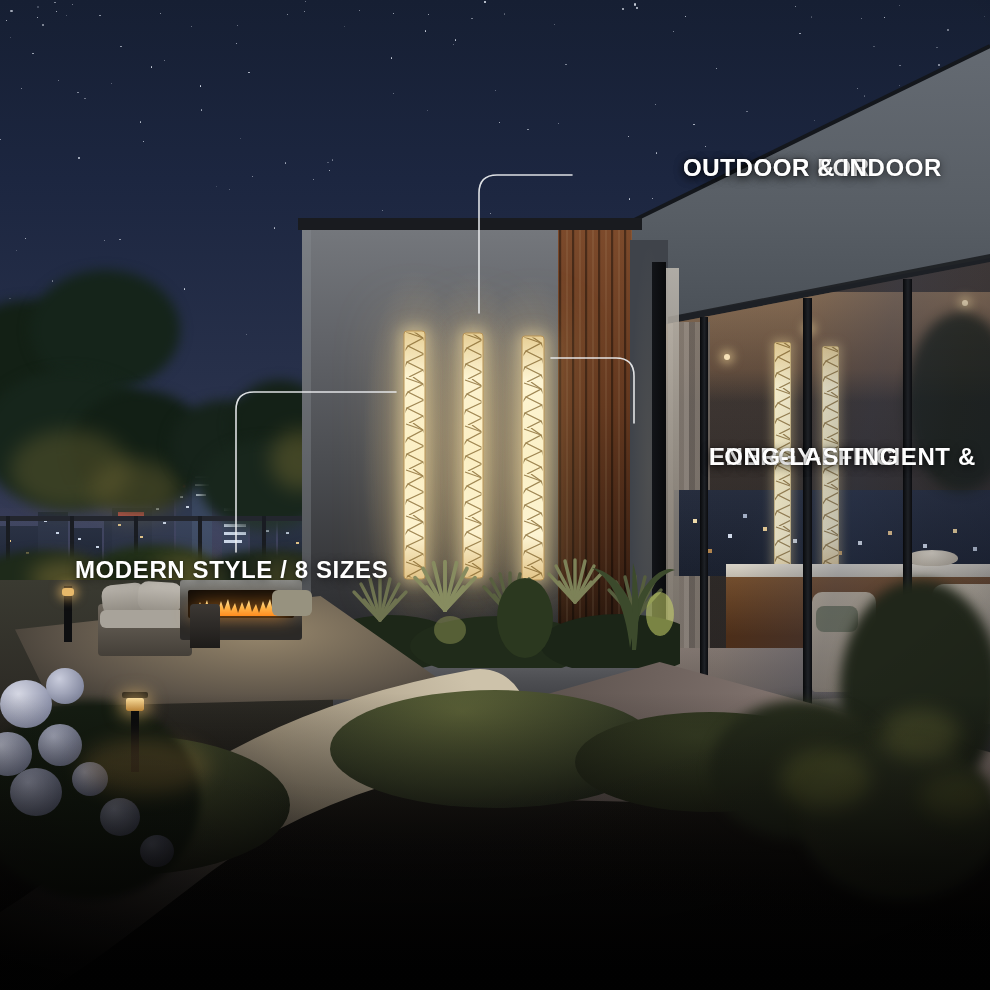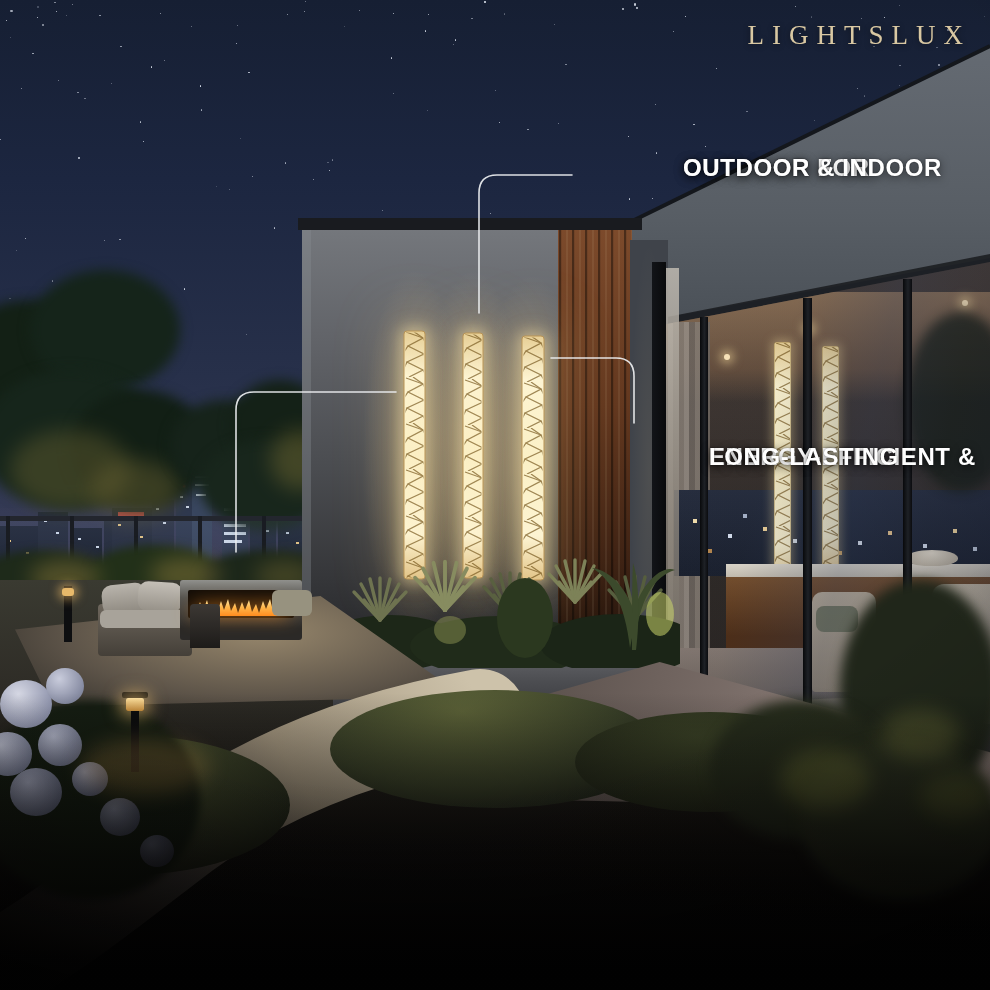--- a/index.html
+++ b/index.html
@@ -457,25 +457,25 @@
   <div style="left:0;top:0;width:990px;height:990px;pointer-events:none;background:radial-gradient(130% 95% at 42% 30%,rgba(0,0,0,0) 52%,rgba(0,0,0,.34) 86%,rgba(0,0,0,.5) 100%),linear-gradient(180deg,rgba(0,0,0,0) 70%,rgba(4,3,3,.72) 87%,rgba(1,1,1,.97) 98%);"></div>
 
   <svg style="left:0;top:0;" width="990" height="990" viewBox="0 0 990 990">
     <g fill="none" stroke="#eef0f2" stroke-width="1.6" stroke-linecap="round" opacity=".92">
       <path d="M572,175 L497,175 Q479,175 479,193 L479,313"></path>
       <path d="M551,358 L616,358 Q634,358 634,376 L634,423"></path>
       <path d="M396,392 L254,392 Q236,392 236,410 L236,552"></path>
     </g>
   </svg>
 
-  <div class="logo" style="top:20px;right:19px;">LIGHTSLUX</div>
 
   <div class="callout-text" style="left:683px;top:151px;transform:translateX(-50%);">
     <div>OUTDOOR FOR</div>
     <div>OUTDOOR &amp; INDOOR</div>
   </div>
 
   <div class="callout-text" style="left:709px;top:440px;transform:translateX(-50%);">
     <div>ENERGY-EFFICIENT &amp;</div>
     <div>LONG-LASTING</div>
   </div>
 
+  <div class="callout-text" style="left:75px;top:553px;text-align:left;">MODERN STYLE / 8 SIZES</div>
 </div>
 
 </body></html>

